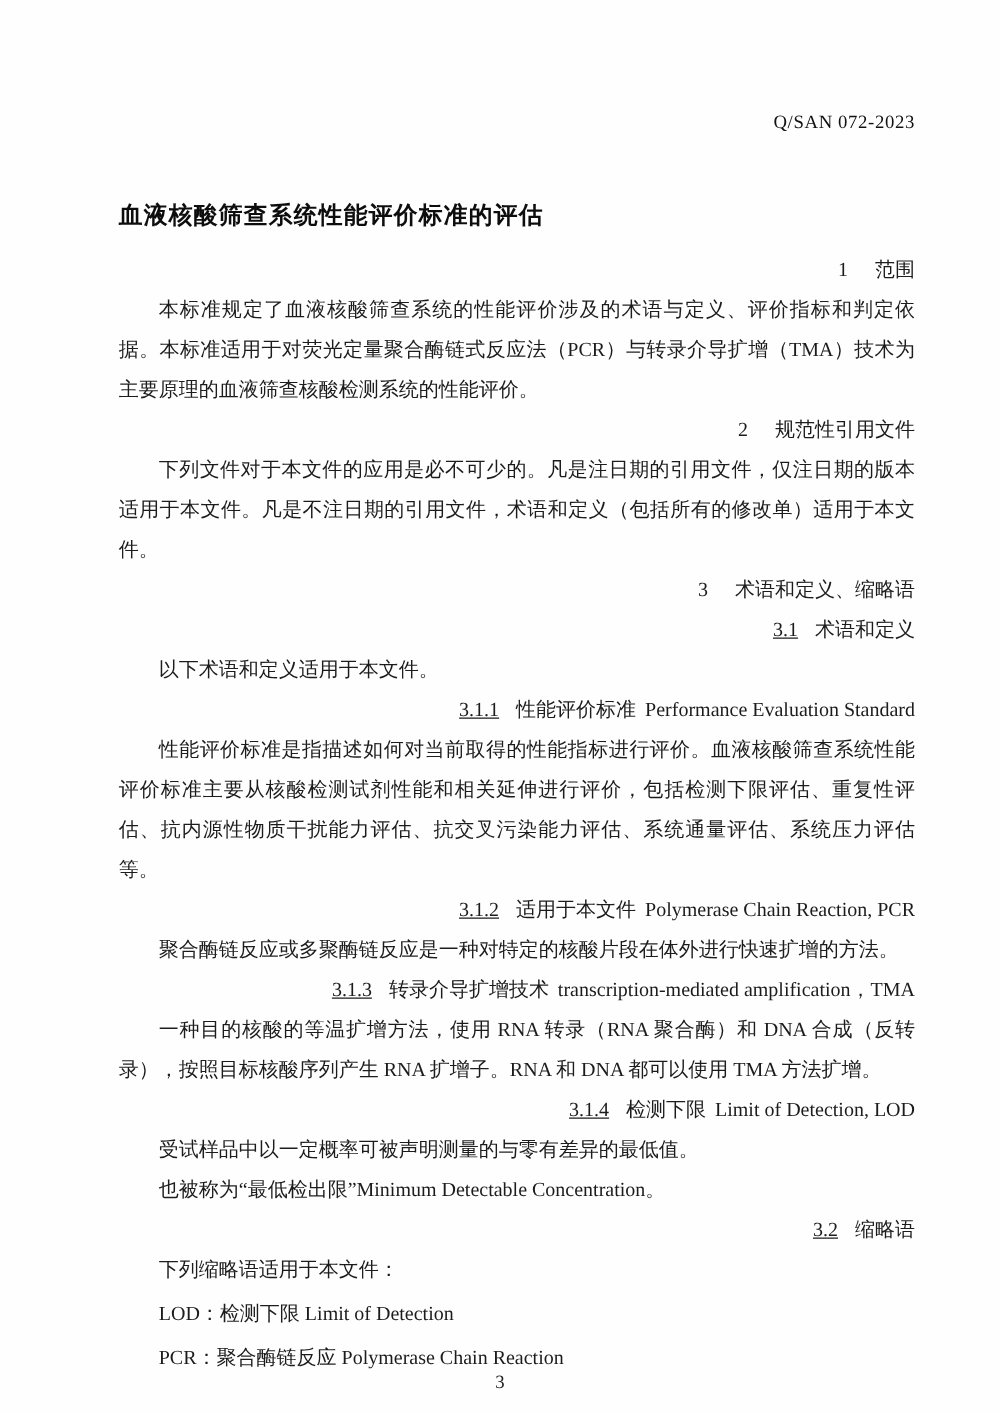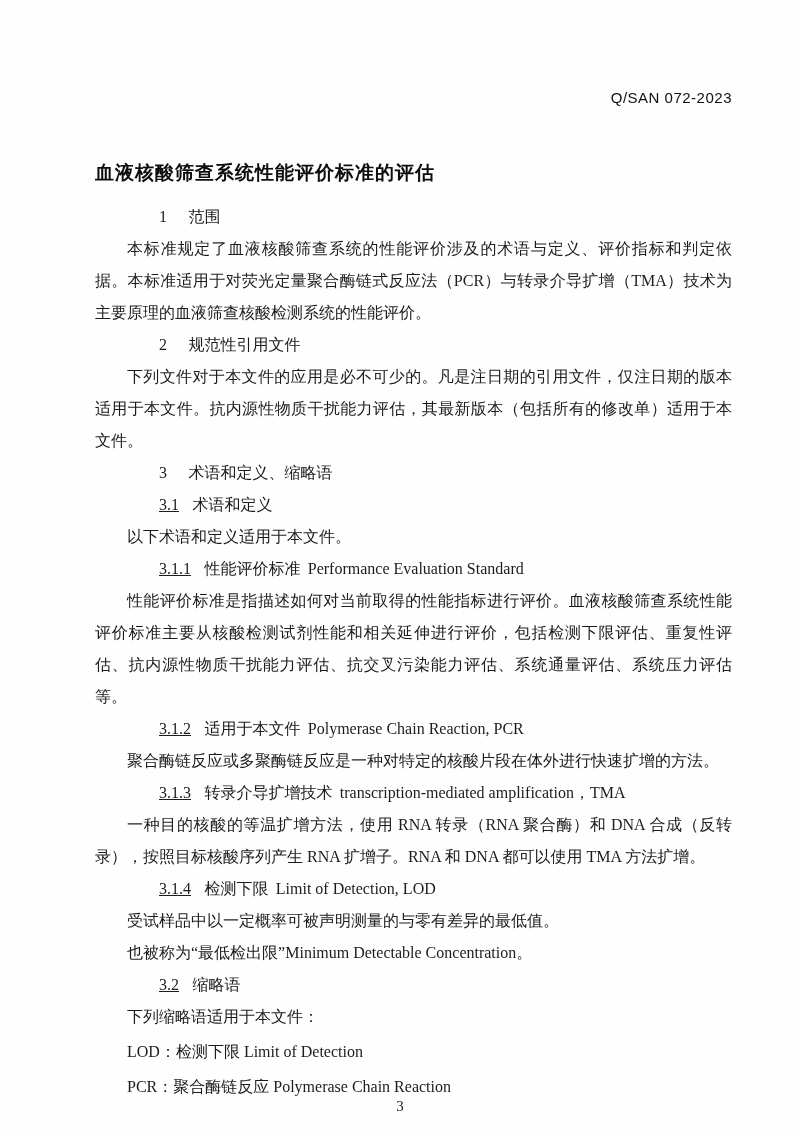--- a/index.html
+++ b/index.html
@@ -13,21 +13,21 @@
     height: 1131px;
     box-sizing: border-box;
     background: #fefefe;
     color: #1c1c1c;
     font-family: "Liberation Serif", "DejaVu Serif", serif;
     padding: 88px 68px 0 95px;
     overflow: hidden;
   }
   .doc-code {
     text-align: right;
-    font-family: Liberation Sans, sans-serif;
+    font-family: Liberation Serif, serif;
     font-size: 15px;
     line-height: 20px;
     letter-spacing: 0.5px;
     color: #111;
   }
   .doc-title {
     margin-top: 50px;
     text-align: left;
     font-size: 19px;
     font-weight: bold;
@@ -40,21 +40,21 @@
     font-size: 16px;
     line-height: 32px;
     text-align: justify;
   }
   .content p {
     margin: 0;
     text-indent: 2em;
   }
   .heading {
     text-indent: 0;
-    text-align: left;
+    text-align: right;
   }
   .heading .num {
     display: inline-block;
     margin-right: 1.35em;
   }
   .heading.lvl2 .num,
   .heading.lvl3 .num {
     margin-right: 0.85em;
     text-decoration: underline;
   }
@@ -86,21 +86,21 @@
   <div class="content">
 
     <p class="heading lvl1">
       <span class="num">1</span><span>范围</span>
     </p>
     <p>本标准规定了血液核酸筛查系统的性能评价涉及的术语与定义、评价指标和判定依据。本标准适用于对荧光定量聚合酶链式反应法（PCR）与转录介导扩增（TMA）技术为主要原理的血液筛查核酸检测系统的性能评价。</p>
 
     <p class="heading lvl1">
       <span class="num">2</span><span>规范性引用文件</span>
     </p>
-    <p>下列文件对于本文件的应用是必不可少的。凡是注日期的引用文件，仅注日期的版本适用于本文件。抗内源性物质干扰能力评估，其最新版本（包括所有的修改单）适用于本文件。</p>
+    <p>下列文件对于本文件的应用是必不可少的。凡是注日期的引用文件，仅注日期的版本适用于本文件。凡是不注日期的引用文件，术语和定义（包括所有的修改单）适用于本文件。</p>
 
     <p class="heading lvl1">
       <span class="num">3</span><span>术语和定义、缩略语</span>
     </p>
 
     <p class="heading lvl2">
       <span class="num">3.1</span><span>术语和定义</span>
     </p>
     <p>以下术语和定义适用于本文件。</p>
 

